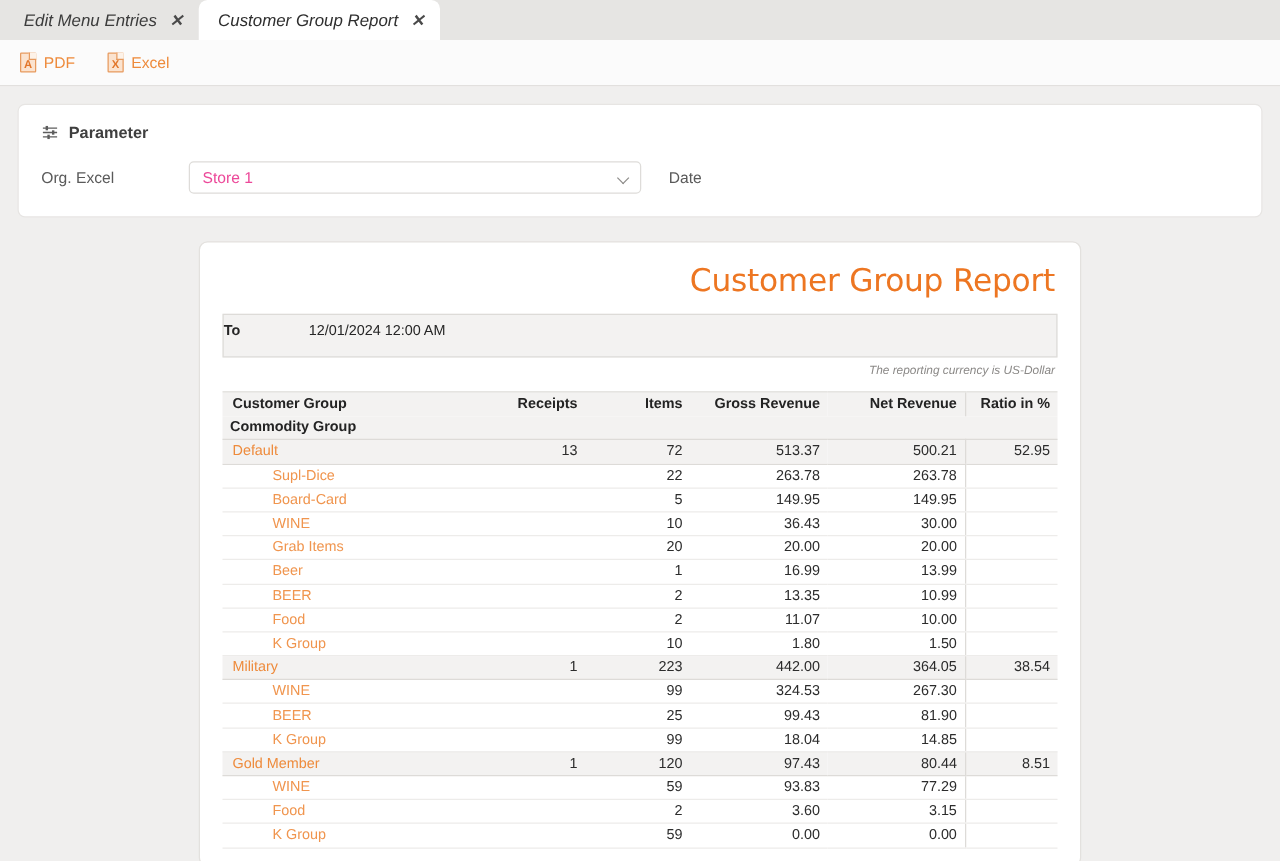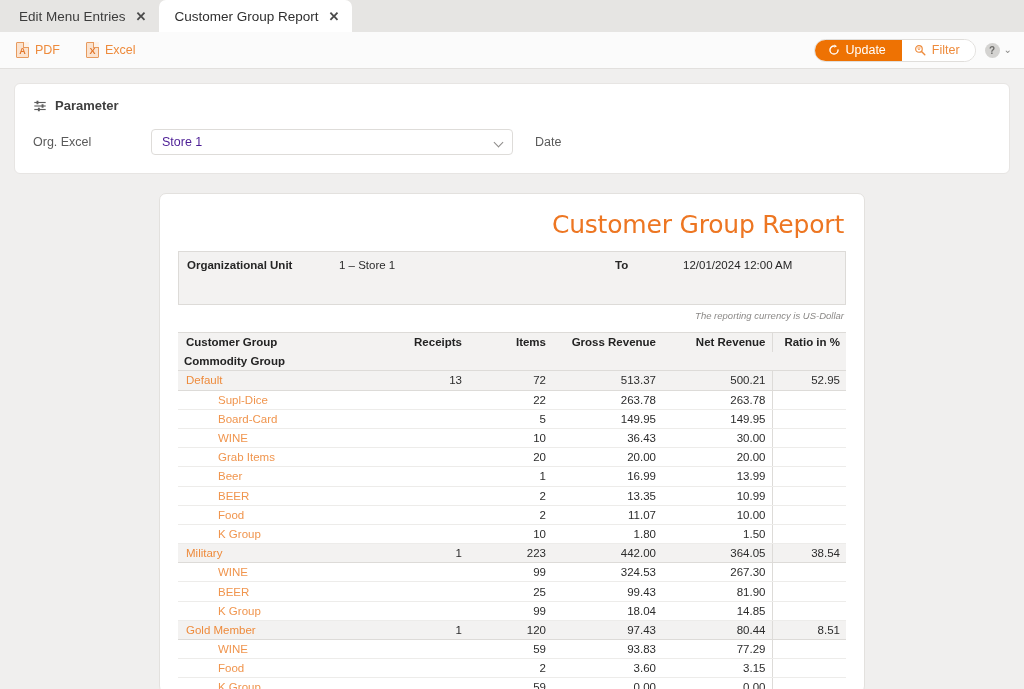--- a/index.html
+++ b/index.html
@@ -13,20 +13,21 @@
   }
 
   
   .tabbar {
     position: relative;
     height: 32px;
     background: #e6e5e3;
     display: flex;
     align-items: flex-start;
     padding-left: 4px;
+    font-style: italic;
   }
   .tab {
     display: flex; align-items: center; gap: 10px;
     height: 32px;
     padding: 0 13px 0 15px;
     font-size: 13.5px;
     color: #3c3c3c;
     cursor: pointer;
     white-space: nowrap;
   }
@@ -135,21 +136,21 @@
     width: 118px; flex: none;
   }
   .select {
     position: relative;
     height: 26px;
     border: 1px solid #dedcd9;
     border-radius: 4px;
     background: #fff;
     display: flex; align-items: center;
     padding: 0 26px 0 10px;
-    font-size: 12.5px; color: #4c1d95;
+    font-size: 12.5px; color: #ec4899;
     cursor: pointer;
   }
   .select::after {
     content: "";
     position: absolute; right: 10px; top: 9px;
     width: 6px; height: 6px;
     border-right: 1.4px solid #8d8b89;
     border-bottom: 1.4px solid #8d8b89;
     transform: rotate(45deg);
   }
@@ -268,44 +269,20 @@
       <span>PDF</span>
     </div>
     <div class="export-btn">
       <span class="doc-icon">
         <span class="glyph">X</span>
       </span>
       <span>Excel</span>
     </div>
   </div>
 
-  <div class="toolbar-right">
-    <div class="btn-group">
-      <div class="btn-update">
-        <svg width="12" height="12" viewBox="0 0 16 16">
-          <path d="M8 2.6 A5.4 5.4 0 1 0 13.4 8" fill="none" stroke="#ffffff" stroke-width="1.9" stroke-linecap="round"></path>
-          <path d="M8.4 0.6 L12.0 3.1 L8.4 4.9 Z" fill="#ffffff"></path>
-        </svg>
-        <span>Update</span>
-      </div>
-      <div class="btn-filter">
-        <svg width="12" height="12" viewBox="0 0 16 16">
-          <circle cx="6.6" cy="6.6" r="4.4" fill="none" stroke="#ee8b3c" stroke-width="1.6"></circle>
-          <line x1="10" y1="10" x2="14.4" y2="14.4" stroke="#ee8b3c" stroke-width="1.9" stroke-linecap="round"></line>
-          <line x1="4.4" y1="5.3" x2="8.8" y2="5.3" stroke="#ee8b3c" stroke-width="1.1"></line>
-          <line x1="5.3" y1="7.2" x2="7.9" y2="7.2" stroke="#ee8b3c" stroke-width="1.1"></line>
-        </svg>
-        <span>Filter</span>
-      </div>
-    </div>
-    <div class="help-wrap">
-      <span class="help-circle">?</span>
-      <span class="chev">⌄</span>
-    </div>
-  </div>
 </div>
 
 <div class="param-panel">
   <div class="param-head">
     <svg width="14" height="14" viewBox="0 0 16 16">
       <line x1="1.5" y1="4" x2="14.5" y2="4" stroke="#5d5d5d" stroke-width="1.3"></line>
       <line x1="1.5" y1="8" x2="14.5" y2="8" stroke="#5d5d5d" stroke-width="1.3"></line>
       <line x1="1.5" y1="12" x2="14.5" y2="12" stroke="#5d5d5d" stroke-width="1.3"></line>
       <rect x="4" y="2" width="2.2" height="4" fill="#5d5d5d"></rect>
       <rect x="9.8" y="6" width="2.2" height="4" fill="#5d5d5d"></rect>
@@ -320,27 +297,20 @@
     </div>
     <span class="param-gap"></span>
     <span class="param-label" style="width:108px">Date</span>
   </div>
 </div>
 
 <div class="report-card">
   <div class="report-title">Customer Group Report</div>
 
   <div class="meta-box">
-    <div class="meta-left">
-      <div class="meta-line">
-        <span class="meta-key">Organizational Unit</span>
-        <span class="meta-val">1 – Store 1</span>
-      </div>
-      <div class="meta-line">&nbsp;</div>
-    </div>
     <div class="meta-right">
       <div>
         <div class="meta-line">
           <span class="meta-rk">To</span>
           <span class="meta-rv">12/01/2024 12:00 AM</span>
         </div>
       </div>
     </div>
   </div>
 

